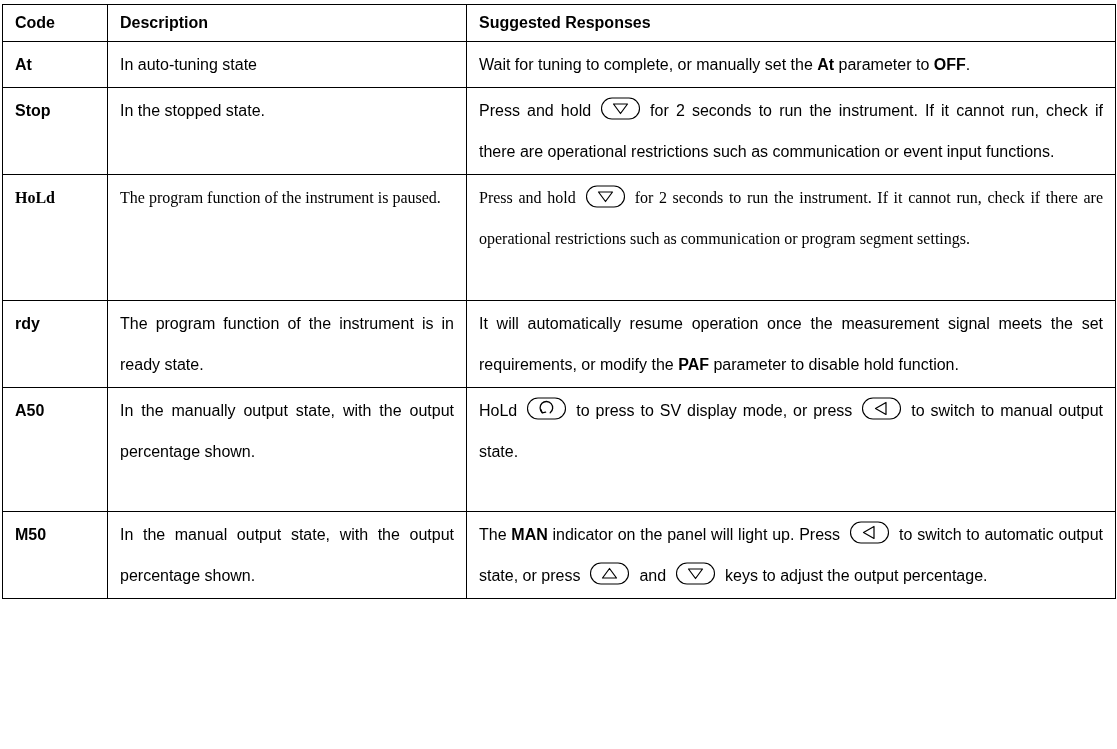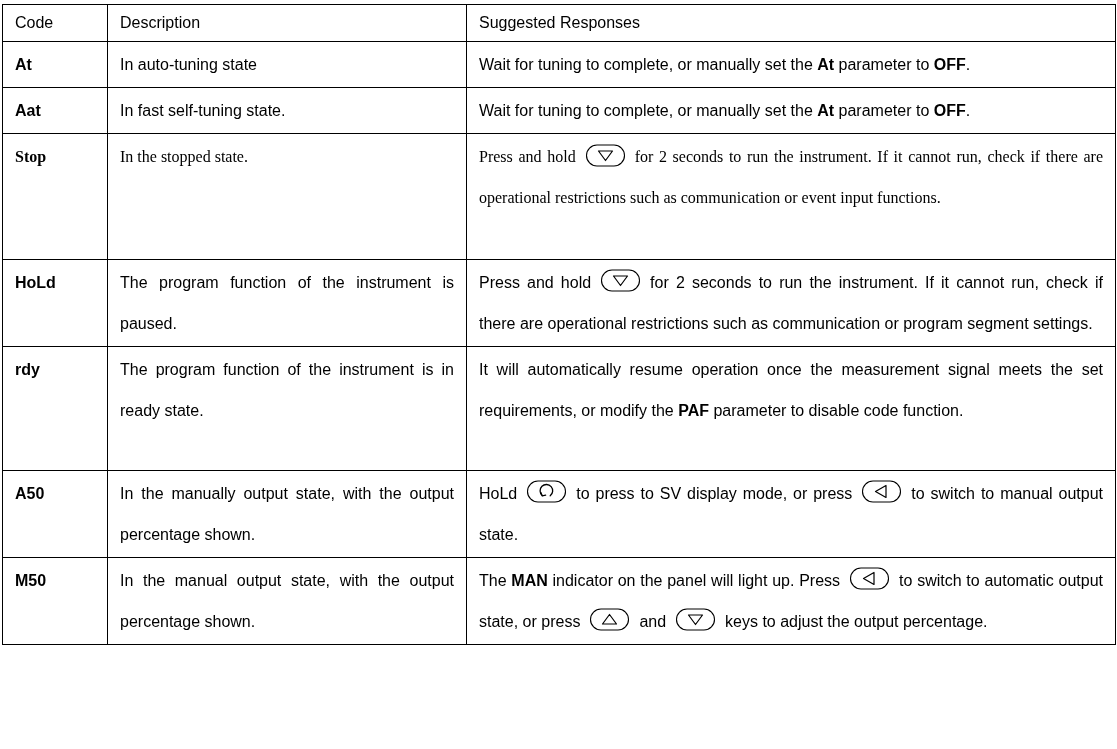--- a/index.html
+++ b/index.html
@@ -24,21 +24,21 @@
   th, td {
     border: 1px solid #000000;
     vertical-align: top;
     padding: 2px 12px;
     font-size: 16px;
   }
   th {
     height: 37px;
     vertical-align: middle;
     text-align: left;
-    font-weight: normal;
+    font-weight: bold;
     padding: 0 12px;
   }
   td { line-height: 41px; }
   td.code-cell { font-weight: bold; }
   td.desc-cell, td.resp-cell { text-align: justify; }
   
   tbody tr:nth-child(1) { height: 46px; }
   tbody tr:nth-child(2) { height: 38px; }
   tbody tr:nth-child(3) { height: 126px; font-family: Liberation Serif, serif; }
   tbody tr:nth-child(4) { height: 82px; }
@@ -72,44 +72,39 @@
         <th>Suggested Responses</th>
       </tr>
     </thead>
     <tbody>
         <tr>
     <td class="code-cell">At</td>
     <td class="desc-cell">In auto-tuning state</td>
     <td class="resp-cell"><span>Wait for tuning to complete, or manually set the </span><b>At</b><span> parameter to </span><b>OFF</b><span>.</span></td>
   </tr>
         <tr>
-    <td class="code-cell">Aat</td>
-    <td class="desc-cell">In fast self-tuning state.</td>
-    <td class="resp-cell"><span>Wait for tuning to complete, or manually set the </span><b>At</b><span> parameter to </span><b>OFF</b><span>.</span></td>
-  </tr>
-        <tr>
     <td class="code-cell">Stop</td>
     <td class="desc-cell">In the stopped state.</td>
     <td class="resp-cell"><span>Press and hold</span><svg class="key-icon" width="41" height="25" viewBox="0 0 41 25" xmlns="http://www.w3.org/2000/svg">
     <rect x="1.5" y="2" width="38" height="21" rx="10.5" ry="10.5" fill="#ffffff" stroke="#000000" stroke-width="1.1"></rect>
     <path d="M13.5 8 L27.5 8 L20.5 17.5 Z" fill="none" stroke="#000000" stroke-width="1.2" stroke-linejoin="round"></path>
   </svg><span>for 2 seconds to run the instrument. If it cannot run, check if there are operational restrictions such as communication or event input functions.</span></td>
   </tr>
         <tr>
     <td class="code-cell">HoLd</td>
     <td class="desc-cell">The program function of the instrument is paused.</td>
     <td class="resp-cell"><span>Press and hold</span><svg class="key-icon" width="41" height="25" viewBox="0 0 41 25" xmlns="http://www.w3.org/2000/svg">
     <rect x="1.5" y="2" width="38" height="21" rx="10.5" ry="10.5" fill="#ffffff" stroke="#000000" stroke-width="1.1"></rect>
     <path d="M13.5 8 L27.5 8 L20.5 17.5 Z" fill="none" stroke="#000000" stroke-width="1.2" stroke-linejoin="round"></path>
   </svg><span>for 2 seconds to run the instrument. If it cannot run, check if there are operational restrictions such as communication or program segment settings.</span></td>
   </tr>
         <tr>
     <td class="code-cell">rdy</td>
     <td class="desc-cell">The program function of the instrument is in ready state.</td>
-    <td class="resp-cell"><span>It will automatically resume operation once the measurement signal meets the set requirements, or modify the </span><b>PAF</b><span> parameter to disable code function.</span></td>
+    <td class="resp-cell"><span>It will automatically resume operation once the measurement signal meets the set requirements, or modify the </span><b>PAF</b><span> parameter to disable hold function.</span></td>
   </tr>
         <tr>
     <td class="code-cell">A50</td>
     <td class="desc-cell">In the manually output state, with the output percentage shown.</td>
     <td class="resp-cell"><span>HoLd</span><svg class="key-icon" width="41" height="25" viewBox="0 0 41 25" xmlns="http://www.w3.org/2000/svg">
     <rect x="1.5" y="2" width="38" height="21" rx="10.5" ry="10.5" fill="#ffffff" stroke="#000000" stroke-width="1.1"></rect>
     <path d="M16.2 16.5 A 6.3 6.3 0 1 1 24.2 16.8" fill="none" stroke="#000000" stroke-width="1.3" stroke-linecap="round"></path>
     <path d="M16.2 16.9 L14.9 13.4 M16.2 16.9 L19.7 16.1" fill="none" stroke="#000000" stroke-width="1.2" stroke-linecap="round"></path>
   </svg><span>to press to SV display mode, or press</span><svg class="key-icon" width="41" height="25" viewBox="0 0 41 25" xmlns="http://www.w3.org/2000/svg">
     <rect x="1.5" y="2" width="38" height="21" rx="10.5" ry="10.5" fill="#ffffff" stroke="#000000" stroke-width="1.1"></rect>

